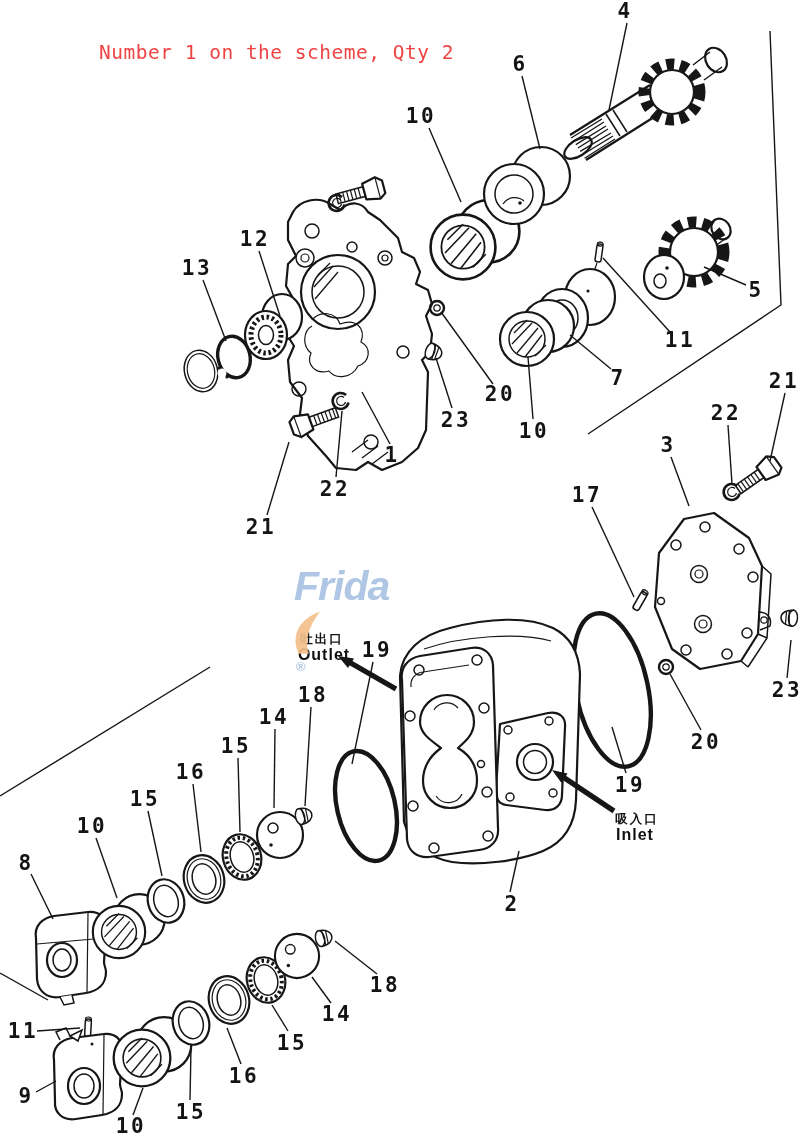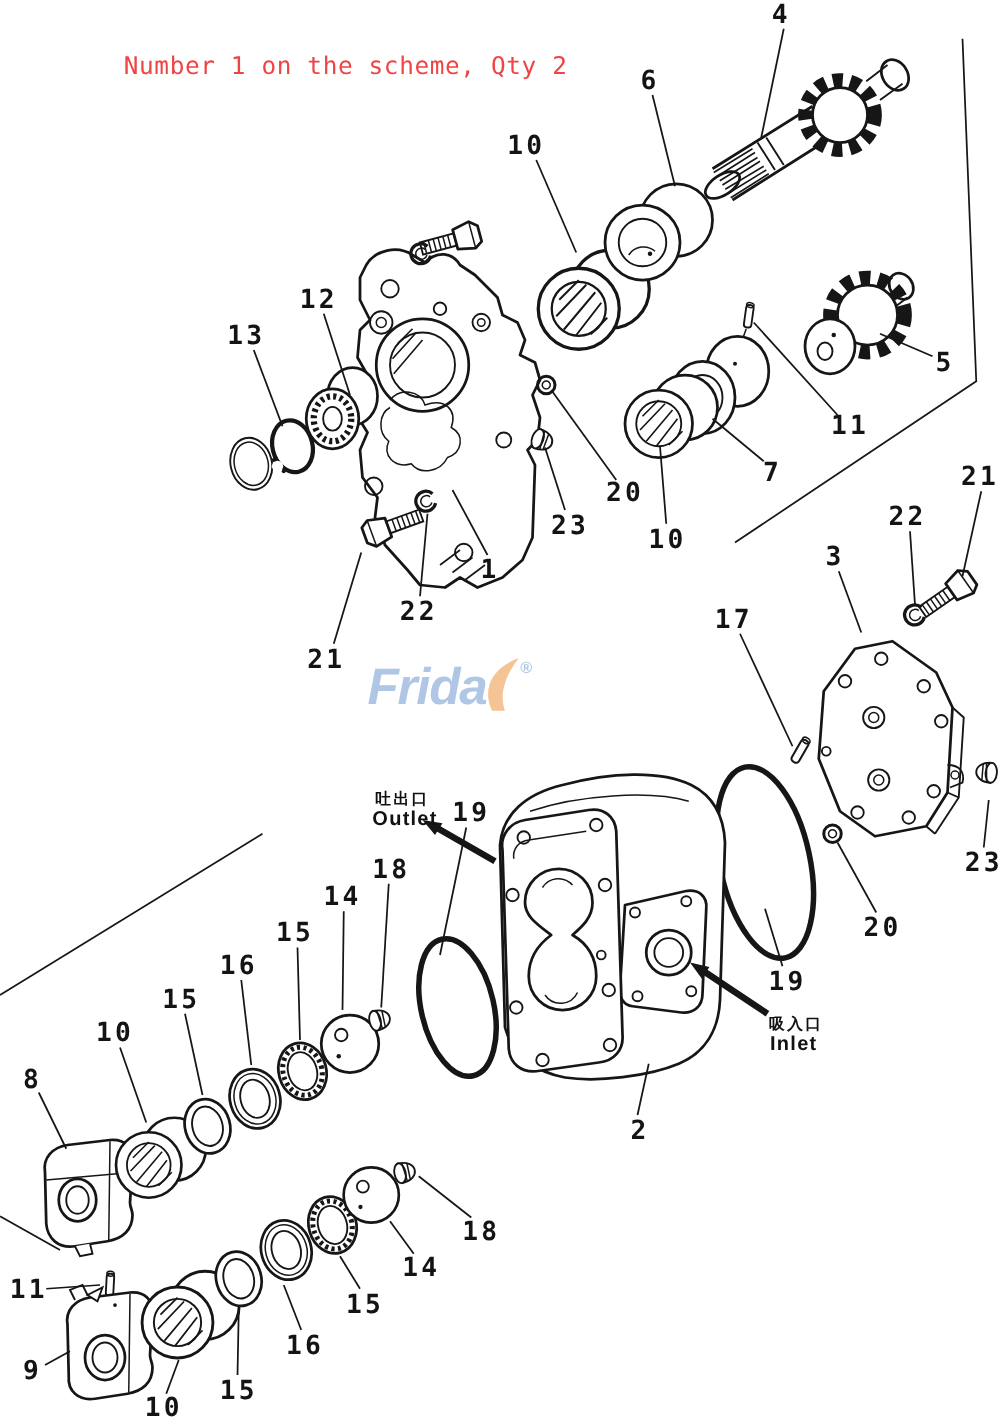--- a/index.html
+++ b/index.html
@@ -1,22 +1,22 @@
 <!DOCTYPE html>
 <html><head>
 <meta charset="utf-8">
 <style>
   html,body{margin:0;padding:0;background:#fff;}
   body{width:800px;height:1138px;position:relative;overflow:hidden;
        font-family:"Liberation Sans",sans-serif;}
   .title{position:absolute;left:99px;top:41px;
          font:400 19.5px "DejaVu Sans Mono",monospace;
          color:#ef4444;letter-spacing:.5px;white-space:pre;}
-  .logo{position:absolute;left:294px;top:525px;display:flex;align-items:center;
-        font:italic 700 41px "Liberation Sans",sans-serif;letter-spacing:-1px;opacity:.92;}
+  .logo{position:absolute;left:294px;top:563px;display:flex;align-items:flex-start;
+        font:italic 700 41px "Liberation Sans",sans-serif;letter-spacing:-1px;opacity:.92;flex-direction:column;}
   .logo .swoosh{width:30px;height:46px;margin:0 -3px 2px -2px;}
   .logo .wm-reg{font-size:13px;font-style:normal;letter-spacing:0;
         align-self:flex-start;line-height:1;margin:2px 0 0 2px;}
   svg#diagram{position:absolute;left:0;top:0;}
   
   .s2f{fill:#fff;stroke:#161616;stroke-width:2.2;stroke-linejoin:round;}
   .s2n{fill:none;stroke:#161616;stroke-width:2.2;stroke-linejoin:round;}
   .s15{fill:none;stroke:#161616;stroke-width:1.5;}
   .s15f{fill:#fff;stroke:#161616;stroke-width:1.5;}
   .s12{fill:none;stroke:#161616;stroke-width:1.2;}

